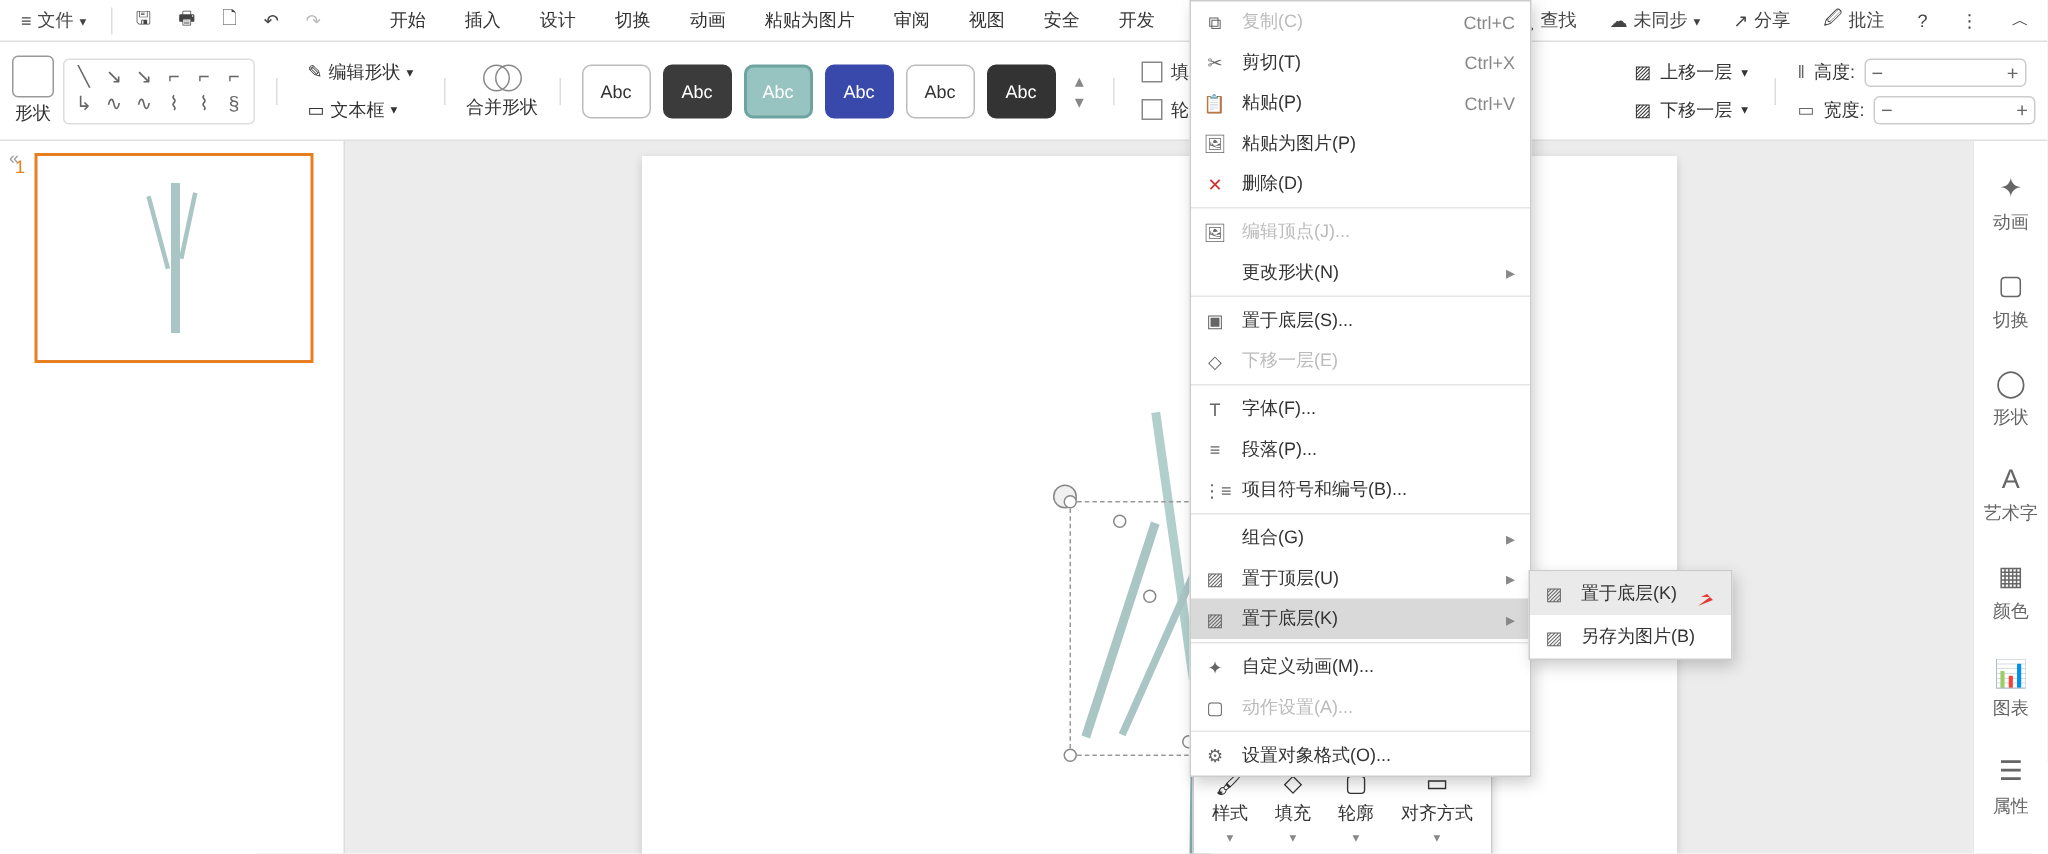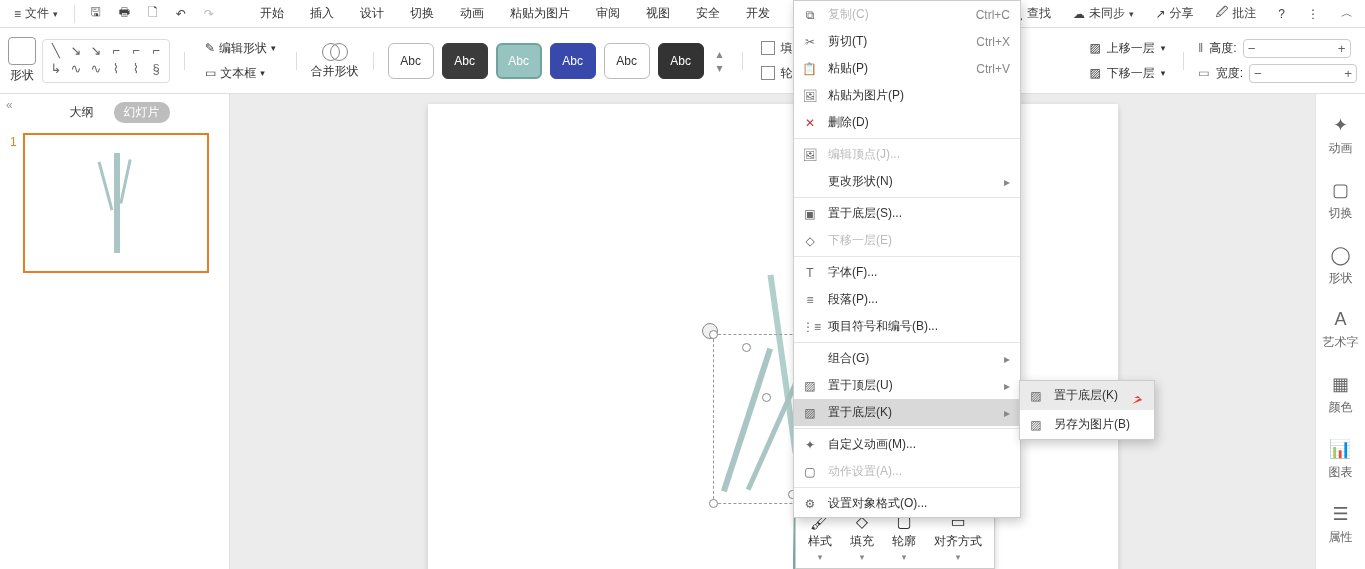--- a/index.html
+++ b/index.html
@@ -205,24 +205,20 @@
           <span></span>
           <button>+</button>
         </div>
     </div>
   </div>
 </div>
 
 <div class="content">
   <div class="left-panel">
     <div class="collapse-handle">«</div>
-    <div class="lp-tabs">
-      <div class="lp-tab">大纲</div>
-      <div class="lp-tab active">幻灯片</div>
-    </div>
     <div class="thumb-item">
       <div class="thumb-num">1</div>
       <div class="thumb">
         <div class="tree-mini">
             <div class="stem"></div>
             <div class="b1"></div>
             <div class="b2"></div>
           </div>
       </div>
     </div>

